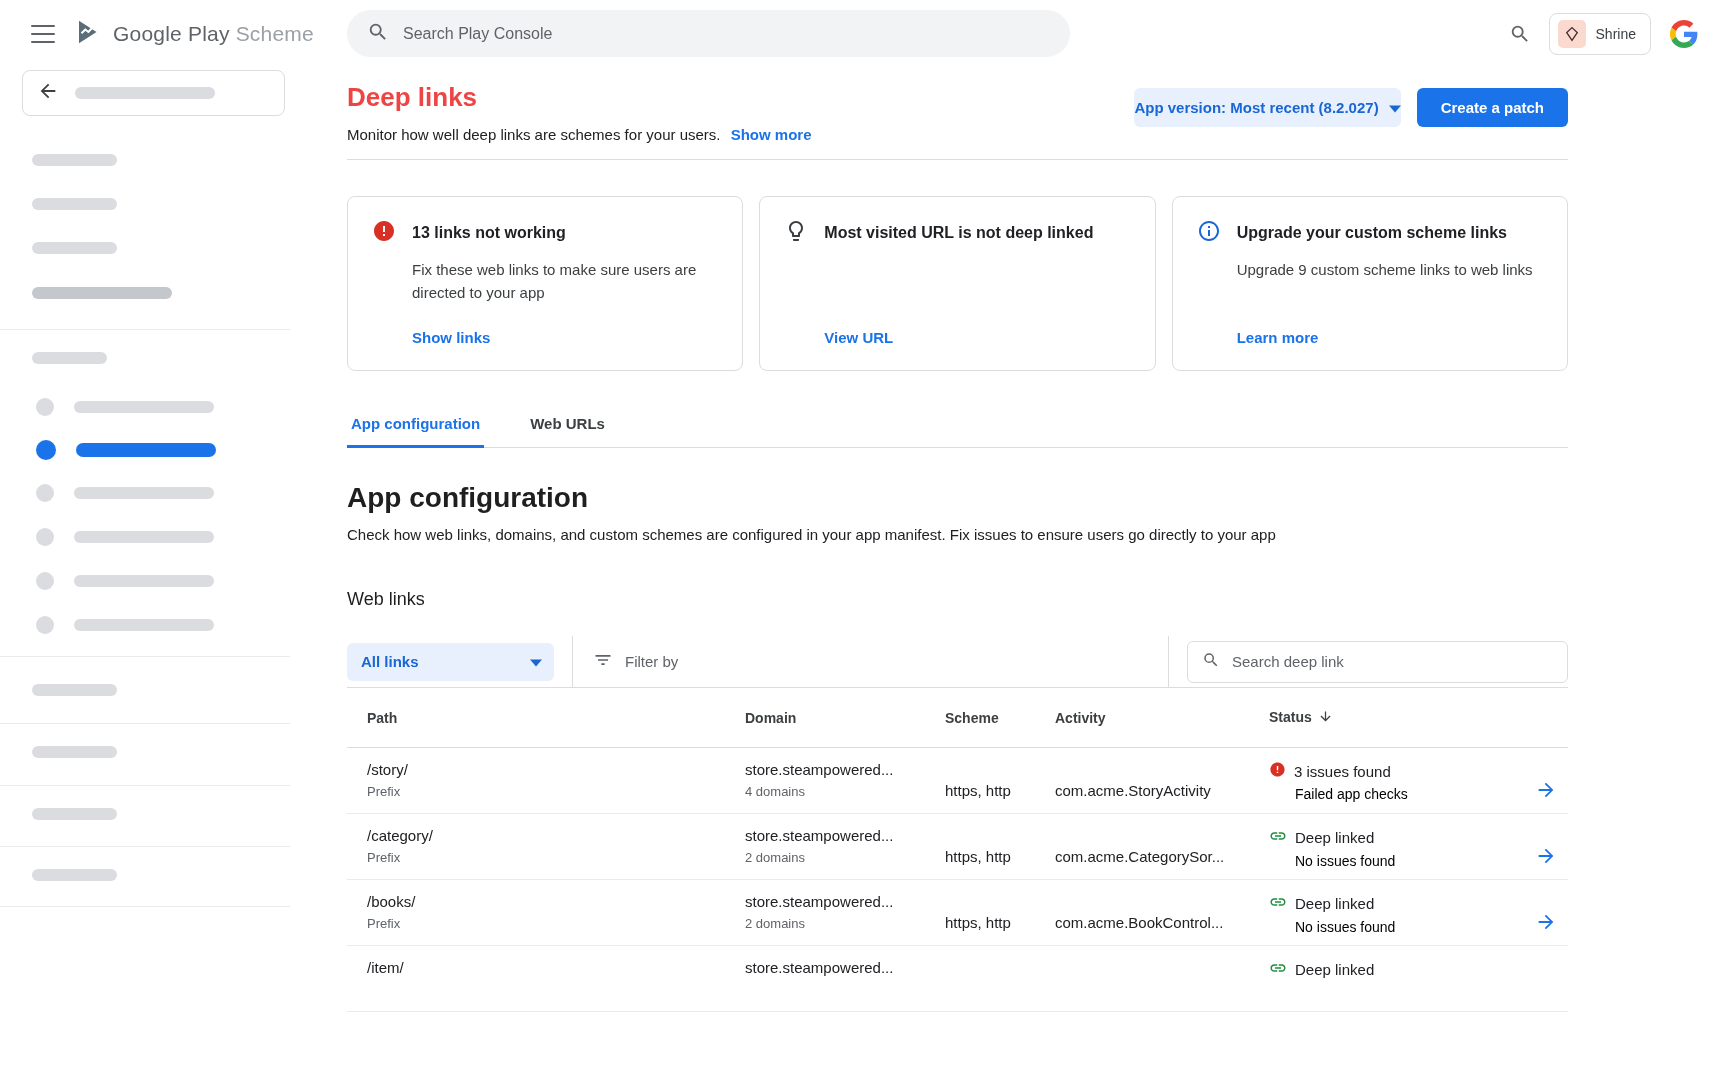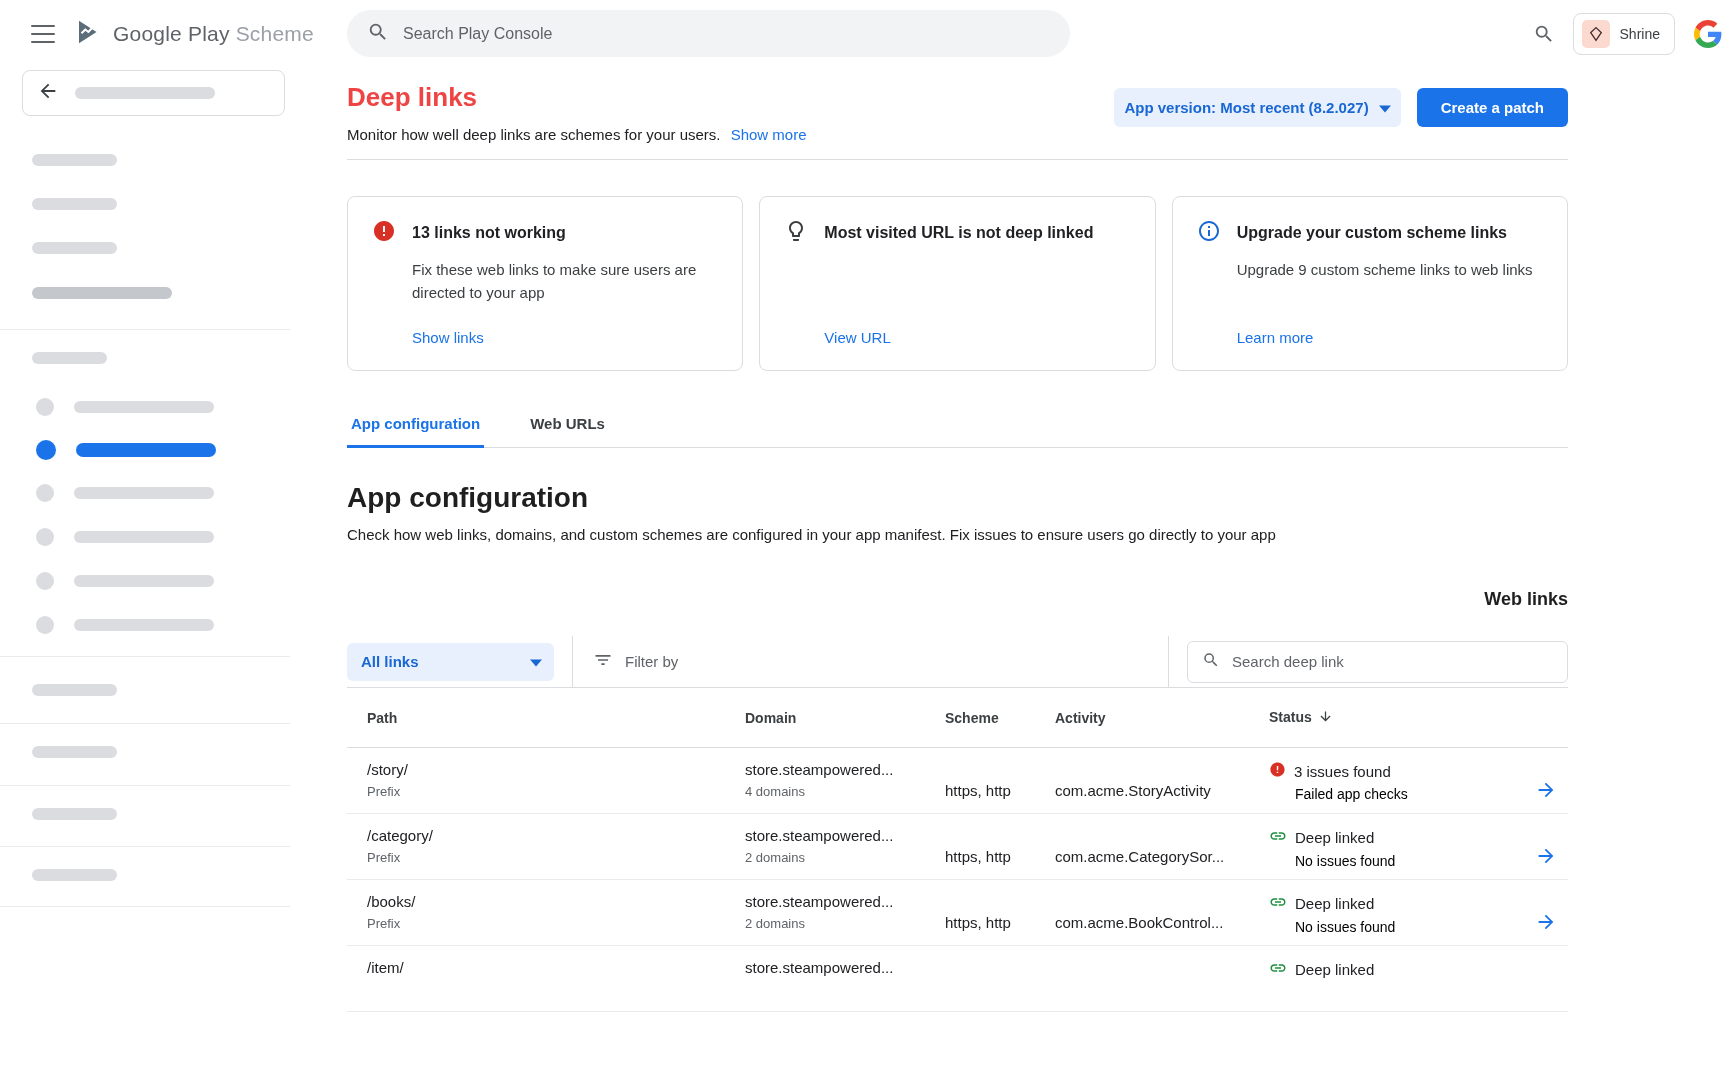--- a/index.html
+++ b/index.html
@@ -13,21 +13,21 @@
   .hamburger span { display:block; height:2px; background:#5f6368; border-radius:1px; margin-bottom:6px; }
   .logo { position:absolute; left:74px; top:17px; display:flex; align-items:center; gap:9px; }
   .logo-text { font-size:21px; letter-spacing:.2px; }
   .logo-text .primary { color:#5f6368; }
   .logo-text .secondary { color:#9aa0a6; }
   .global-search { position:absolute; left:347px; top:10px; width:723px; height:47px;
     background:#f1f3f4; border-radius:24px; display:flex; align-items:center; padding:0 20px; gap:14px; }
   .global-search input { flex:1; border:none; outline:none; background:transparent; font-size:16px;
     color:#202124; font-family:"Liberation Sans", sans-serif; }
   .global-search input::placeholder { color:#5f6368; }
-  .topbar-right { position:absolute; right:5px; top:12px; display:flex; align-items:center; gap:18px; height:44px; }
+  .topbar-right { position:absolute; right:29px; top:12px; display:flex; align-items:center; gap:18px; height:44px; }
   .icon-btn { background:none; border:none; cursor:pointer; display:flex; align-items:center; }
   .account-chip { display:flex; align-items:center; gap:10px; border:1px solid #dadce0; border-radius:8px;
     background:#fff; height:42px; padding:0 14px 0 8px; cursor:pointer; }
   .app-icon { width:28px; height:28px; border-radius:5px; background:#fbd9cf; display:flex;
     align-items:center; justify-content:center; }
   .account-chip .label { font-size:14px; color:#3c4043; }
   .g-avatar { width:30px; height:30px; border-radius:50%; display:flex; align-items:center; justify-content:center; cursor:pointer; }
 
   
   .sidebar { position:absolute; top:68px; left:0; width:290px; bottom:0; background:#fff; }
@@ -42,24 +42,24 @@
   .sb-row { display:flex; align-items:center; gap:20px; margin-left:36px; }
   .sb-circle { width:18px; height:18px; border-radius:50%; background:#dadce0; flex:0 0 auto; }
   .sb-row.selected .sb-circle { width:20px; height:20px; background:#1a73e8; }
   .sb-row.selected .sb-bar { background:#1a73e8; height:14px; border-radius:7px; }
 
   
   .main { position:absolute; top:68px; left:290px; right:0; bottom:0; padding:8px 160px 0 57px; }
   .page-header { display:flex; justify-content:space-between; align-items:flex-start; }
   .page-title { font-size:26px; font-weight:700; line-height:42px; color:#ef4444; }
   .page-subtitle { margin-top:8px; font-size:15px; color:#202124; }
-  .link { color:#1a73e8; font-weight:400; cursor:pointer; text-decoration:none; }
+  .link { color:#1a73e8; font-weight:700; cursor:pointer; text-decoration:none; }
   .header-actions { display:flex; align-items:center; gap:16px; margin-top:12px; }
   .version-chip { display:flex; align-items:center; gap:10px; background:#e8f0fe; color:#1967d2;
-    font-size:15px; font-weight:700; border:none; border-radius:6px; padding:11px 10px; cursor:pointer;
+    font-size:15px; font-weight:700; border:none; border-radius:6px; padding:11px 0; cursor:pointer;
     font-family:"Liberation Sans", sans-serif; }
   .patch-btn { background:#1a73e8; color:#fff; font-size:15px; font-weight:700; border:none;
     border-radius:6px; padding:11px 24px; cursor:pointer; font-family:"Liberation Sans", sans-serif; }
   .divider { border:none; border-top:1px solid #dadce0; margin-top:16px; }
 
   
   .cards { display:flex; gap:16px; margin-top:36px; }
   .card { flex:1; border:1px solid #dadce0; border-radius:8px; padding:22px 24px; height:175px;
     display:flex; flex-direction:column; }
   .card-head { display:flex; align-items:center; gap:16px; }
@@ -68,21 +68,21 @@
   .card-action { margin:auto 0 2px 40px; font-size:15px; }
 
   
   .tabs { display:flex; gap:42px; margin-top:44px; border-bottom:1px solid #dadce0; }
   .tab { padding:0 4px 13px 4px; font-size:15px; font-weight:700; cursor:pointer; color:#3c4043; margin-bottom:-1px; }
   .tab.active { color:#1a73e8; border-bottom:3px solid #1a73e8; border-radius:2px 2px 0 0; }
 
   
   .section-title { margin-top:34px; font-size:28px; font-weight:700; color:#1f1f1f; }
   .section-desc { margin-top:12px; font-size:15px; color:#202124; }
-  .subsection-title { margin-top:46px; font-size:18px; font-weight:700; color:#1f1f1f;text-align:right; }
+  .subsection-title { margin-top:46px; font-size:18px; font-weight:400; color:#1f1f1f; }
 
   
   .toolbar { margin-top:26px; height:52px; display:flex; align-items:center; border-bottom:1px solid #dadce0; }
   .links-filter { width:207px; height:38px; background:#e8f0fe; border:none; border-radius:6px;
     display:flex; align-items:center; justify-content:space-between; padding:0 12px 0 14px;
     color:#1967d2; font-size:15px; font-weight:700; cursor:pointer; font-family:"Liberation Sans", sans-serif; }
   .toolbar-sep { width:1px; align-self:stretch; background:#dadce0; margin-left:18px; }
   .filter-by { display:flex; align-items:center; gap:12px; margin-left:20px; color:#5f6368; font-size:15px; cursor:pointer; }
   .toolbar-spacer { flex:1; }
   .deep-search { width:381px; height:42px; border:1px solid #dadce0; border-radius:6px; margin-left:18px;

